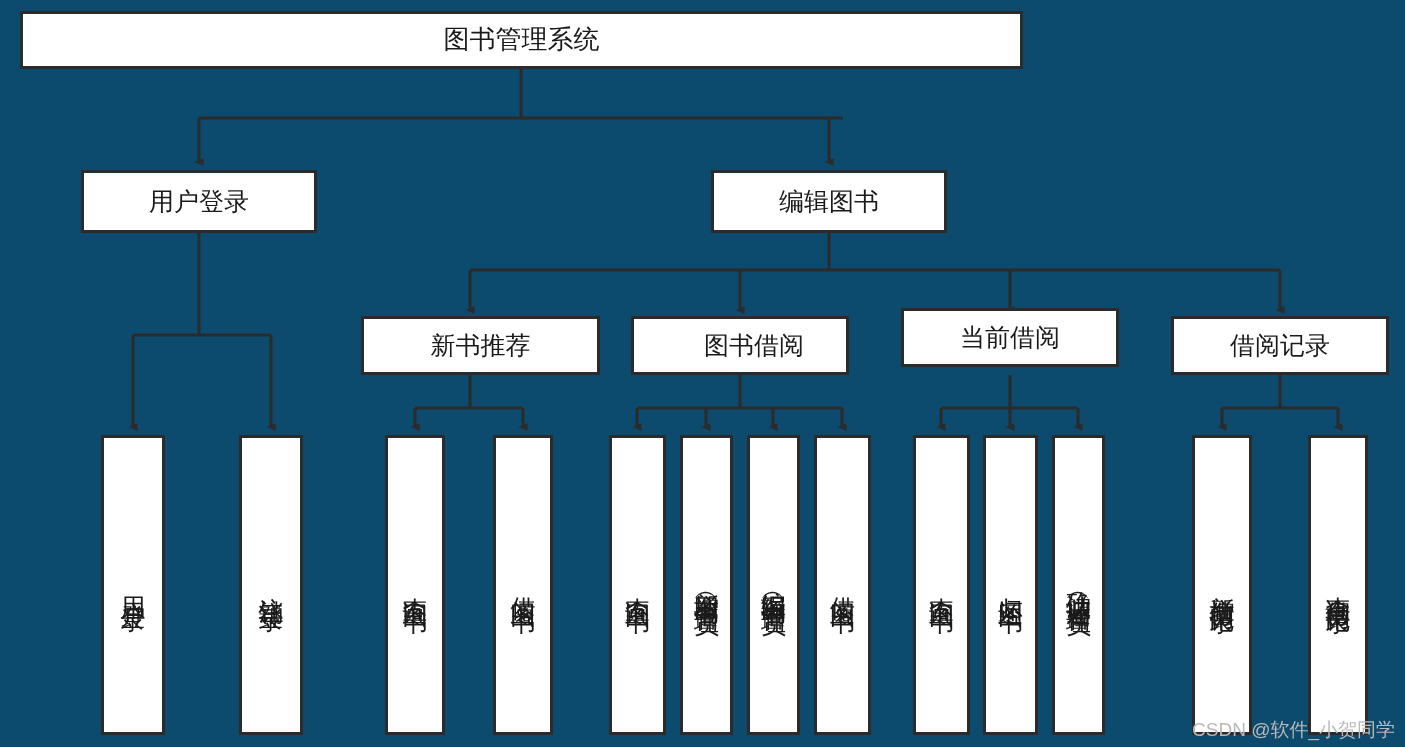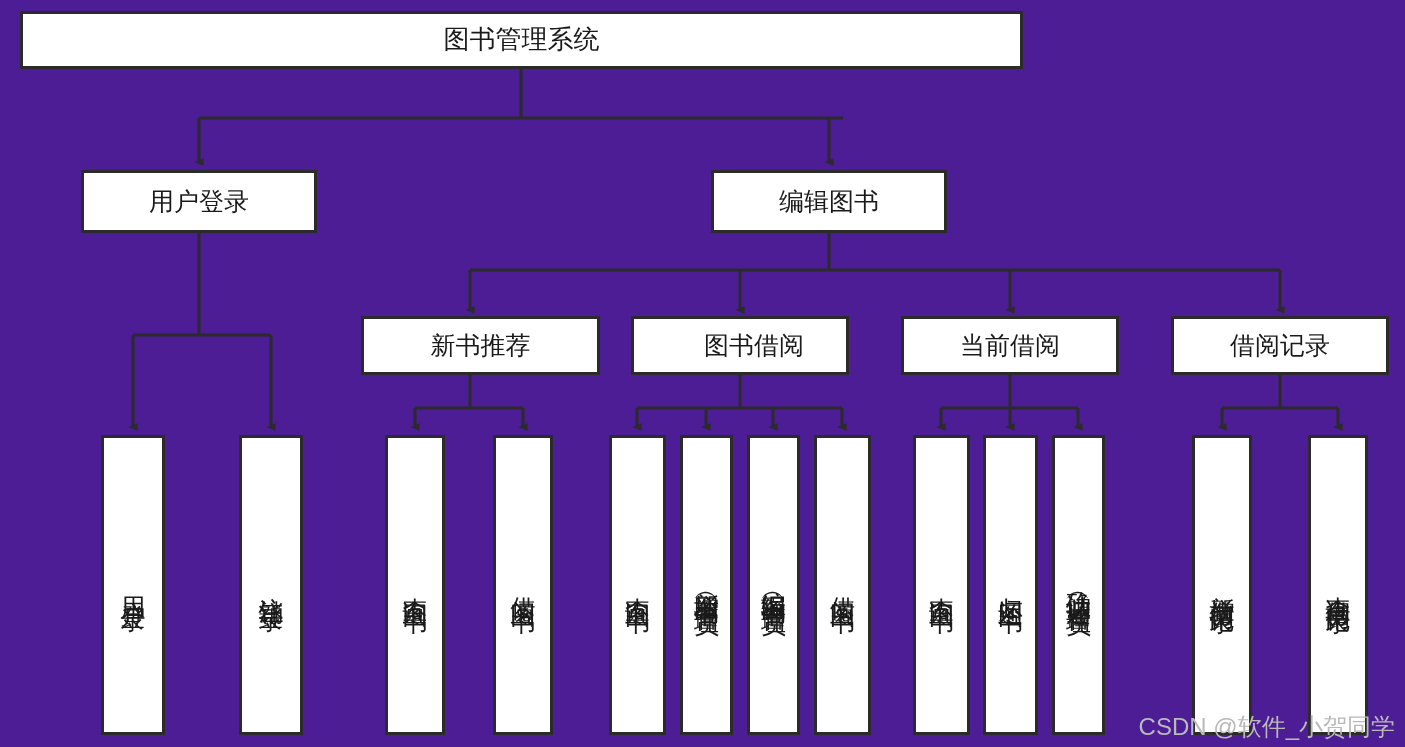--- a/index.html
+++ b/index.html
@@ -7,21 +7,21 @@
     padding: 0;
     background: #ffffff;
   }
   body {
     font-family: "Liberation Sans", "DejaVu Sans", sans-serif;
   }
   #canvas {
     position: relative;
     width: 1405px;
     height: 747px;
-    background: #4c1d95;
+    background: #0c4a6e;
     overflow: hidden;
   }
   svg#wires {
     position: absolute;
     left: 0;
     top: 0;
     width: 1405px;
     height: 747px;
     pointer-events: none;
   }
@@ -60,21 +60,21 @@
     line-height: 1;
     white-space: nowrap;
   }
   .v-node.tall-text .node-label {
     letter-spacing: 3px;
   }
   .watermark {
     position: absolute;
     right: 10px;
     bottom: 4px;
-    font-size: 24px;
+    font-size: 19px;
     color: #b9b9b9;
     white-space: nowrap;
   }
 </style>
 </head>
 <body>
 
 <div id="canvas">
 
   <svg id="wires" viewBox="0 0 1405 747">
@@ -137,21 +137,21 @@
   <div class="node h-node" style="left:711px; top:170px; width:236px; height:63px;">
     <span class="node-label">编辑图书</span>
   </div>
 
   <div class="node h-node" style="left:361px; top:316px; width:239px; height:59px;">
     <span class="node-label">新书推荐</span>
   </div>
   <div class="node h-node" style="left:631px; top:316px; width:218px; height:59px;padding-left:28px;">
     <span class="node-label">图书借阅</span>
   </div>
-  <div class="node h-node" style="left:901px; top:316px; width:218px; height:59px;">
+  <div class="node h-node" style="left:901px; top:308px; width:218px; height:59px;">
     <span class="node-label">当前借阅</span>
   </div>
   <div class="node h-node" style="left:1171px; top:316px; width:218px; height:59px;">
     <span class="node-label">借阅记录</span>
   </div>
 
   <div class="node v-node" style="left:101px; top:435px; width:64px; height:300px;">
     <span class="node-label">用户登录</span>
   </div>
   <div class="node v-node" style="left:239px; top:435px; width:64px; height:300px;">

